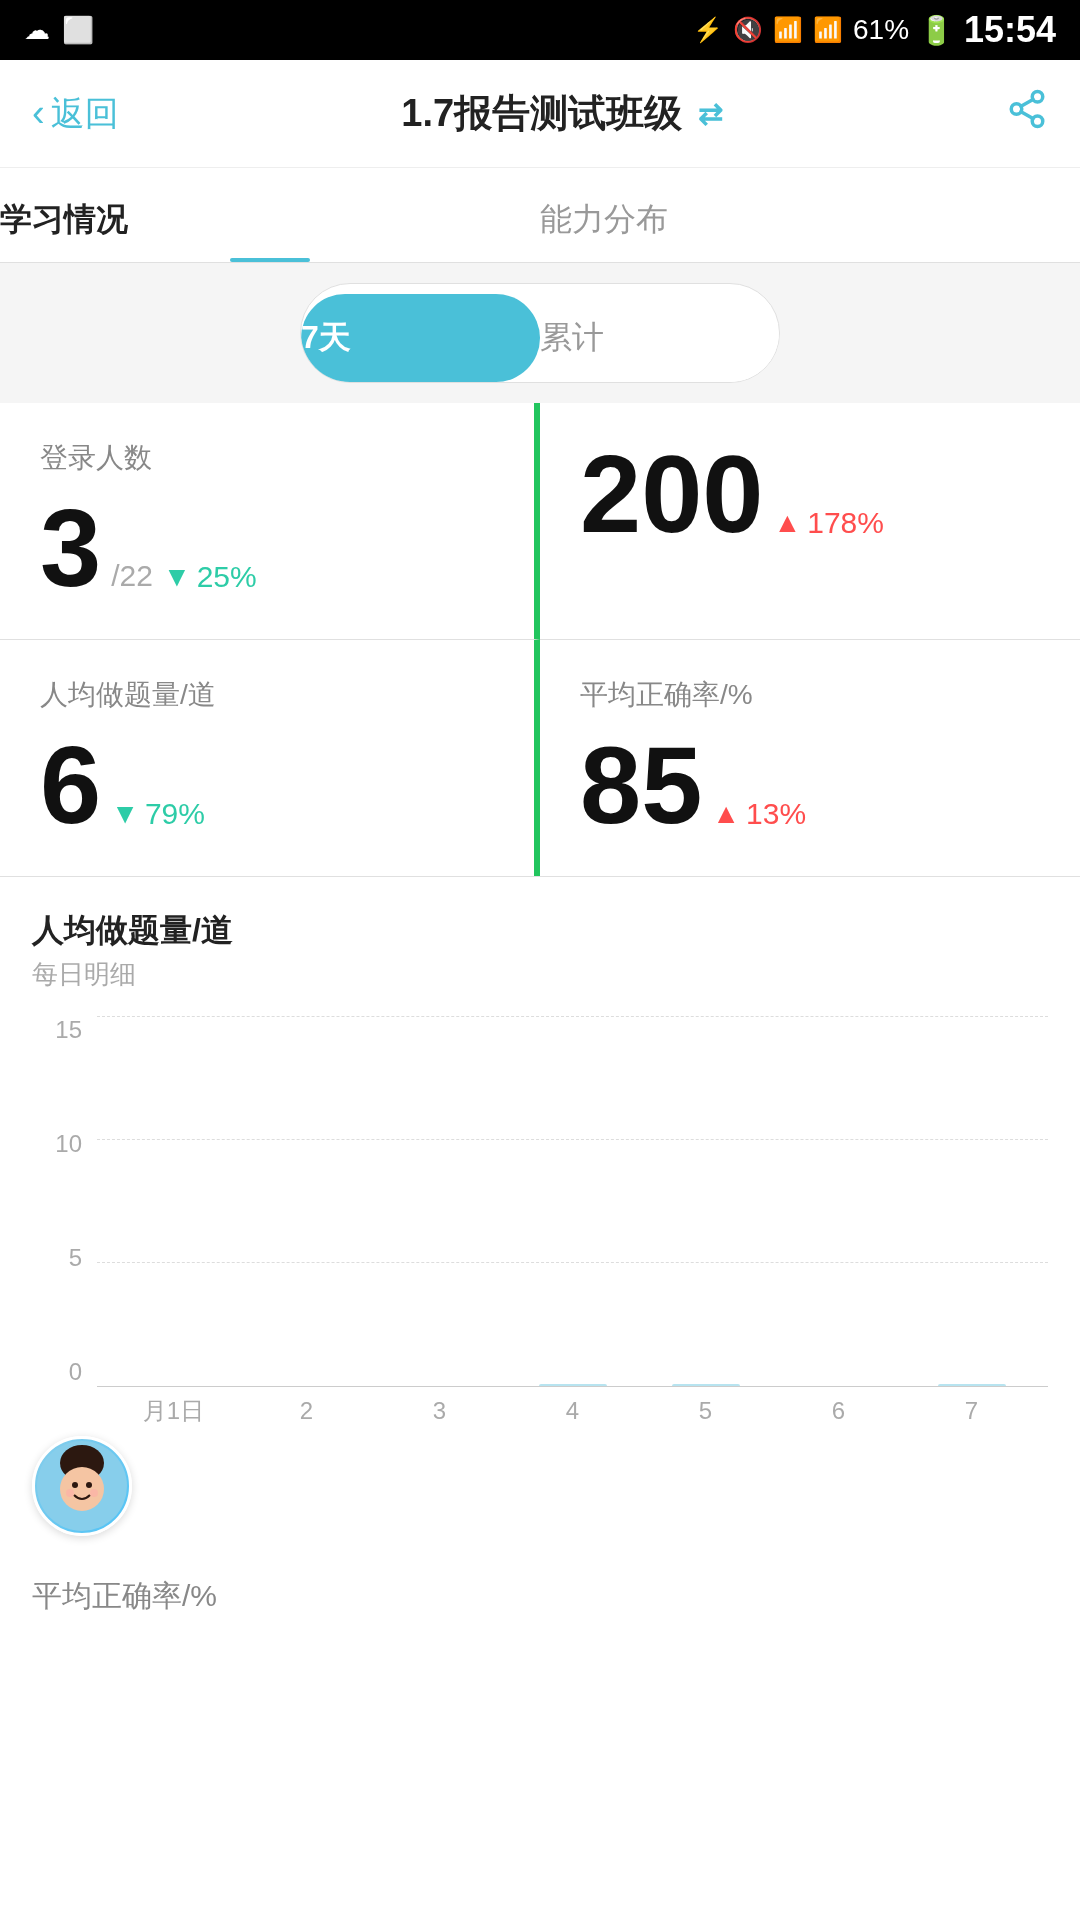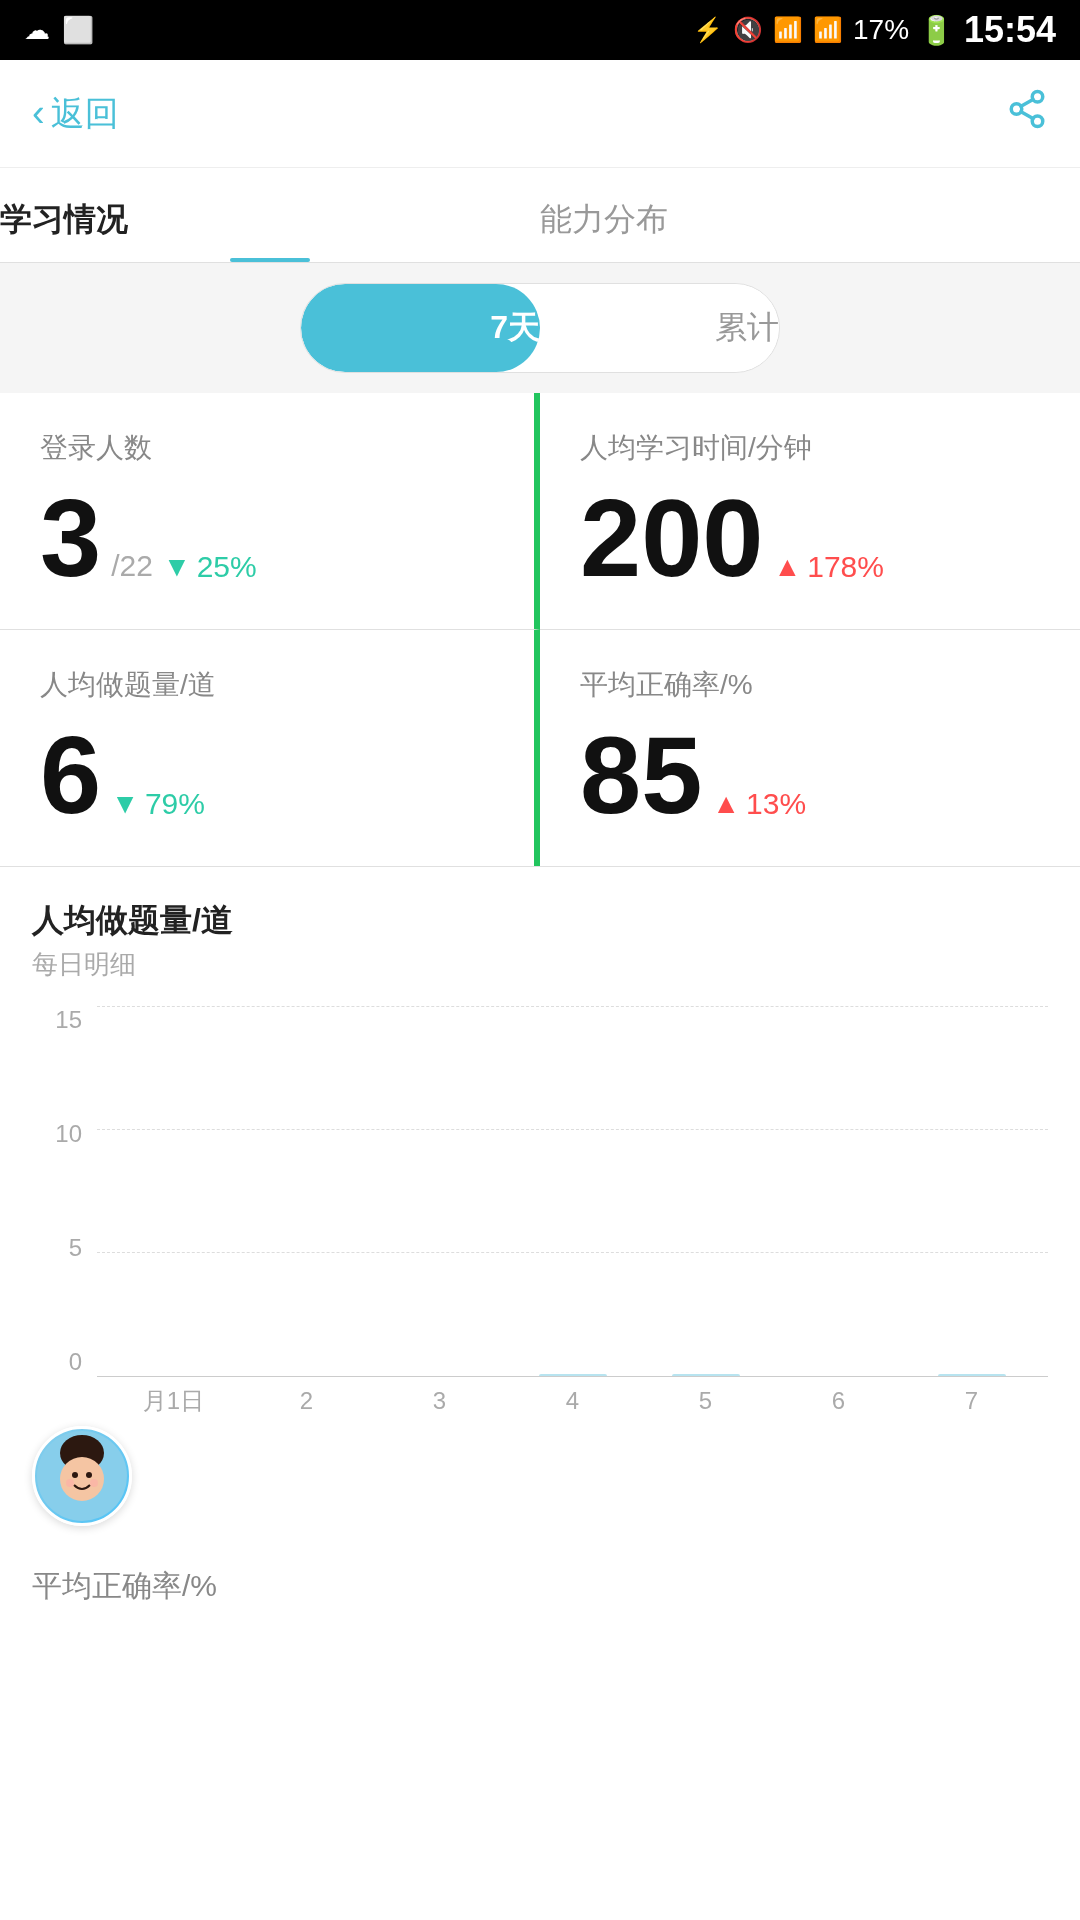--- a/index.html
+++ b/index.html
@@ -106,25 +106,26 @@
     .toggle-group {
       background: #fff;
       border-radius: 50px;
       display: flex;
       width: 480px;
       overflow: hidden;
       border: 1px solid #e0e0e0;
     }
     .toggle-btn {
       flex: 1;
-      text-align: right;
+      text-align: left;
       padding: 22px 0;
       font-size: 32px;
       cursor: pointer;
       border-radius: 50px;
+      margin-top: 10px;
     }
     .toggle-btn.active {
       background: #4ac0d8;
       color: #fff;
       font-weight: 600;
     }
     .toggle-btn.inactive {
       color: #999;
       background: #fff;
     }
@@ -295,30 +296,34 @@
 <div class="status-bar">
   <div class="status-left">
     <span>☁</span>
     <span>⬜</span>
   </div>
   <div class="status-right">
     <span style="font-size:24px;">⚡</span>
     <span style="font-size:24px;">🔇</span>
     <span style="font-size:24px;">📶</span>
     <span style="font-size:24px;">📶</span>
-    <span>17%</span>
+    <span>61%</span>
     <span>🔋</span>
     <span class="status-time">15:54</span>
   </div>
 </div>
 
 <div class="header">
   <div class="back-btn">
     <span class="back-arrow">‹</span>
     <span>返回</span>
+  </div>
+  <div class="header-title">
+    <span>1.7报告测试班级</span>
+    <span class="shuffle-icon">⇄</span>
   </div>
   <span class="share-icon">
     <svg width="42" height="42" viewBox="0 0 24 24" fill="none" stroke="#4ac0d8" stroke-width="2" stroke-linecap="round" stroke-linejoin="round">
       <circle cx="18" cy="5" r="3"></circle>
       <circle cx="6" cy="12" r="3"></circle>
       <circle cx="18" cy="19" r="3"></circle>
       <line x1="8.59" y1="13.51" x2="15.42" y2="17.49"></line>
       <line x1="15.41" y1="6.51" x2="8.59" y2="10.49"></line>
     </svg>
   </span>
@@ -352,21 +357,20 @@
       <span class="stat-big">3</span>
       <span class="stat-sub">/22</span>
       <span class="stat-change down">
         <span class="arrow-down">▼</span>
         <span>25%</span>
       </span>
     </div>
   </div>
 
   <div class="stat-cell">
-    <div class="stat-label">人均学习时间/分钟</div>
     <div class="stat-value-row">
       <span class="stat-big">200</span>
       <span class="stat-change up">
         <span class="arrow-up">▲</span>
         <span>178%</span>
       </span>
     </div>
   </div>
 
   <div class="stat-cell">

